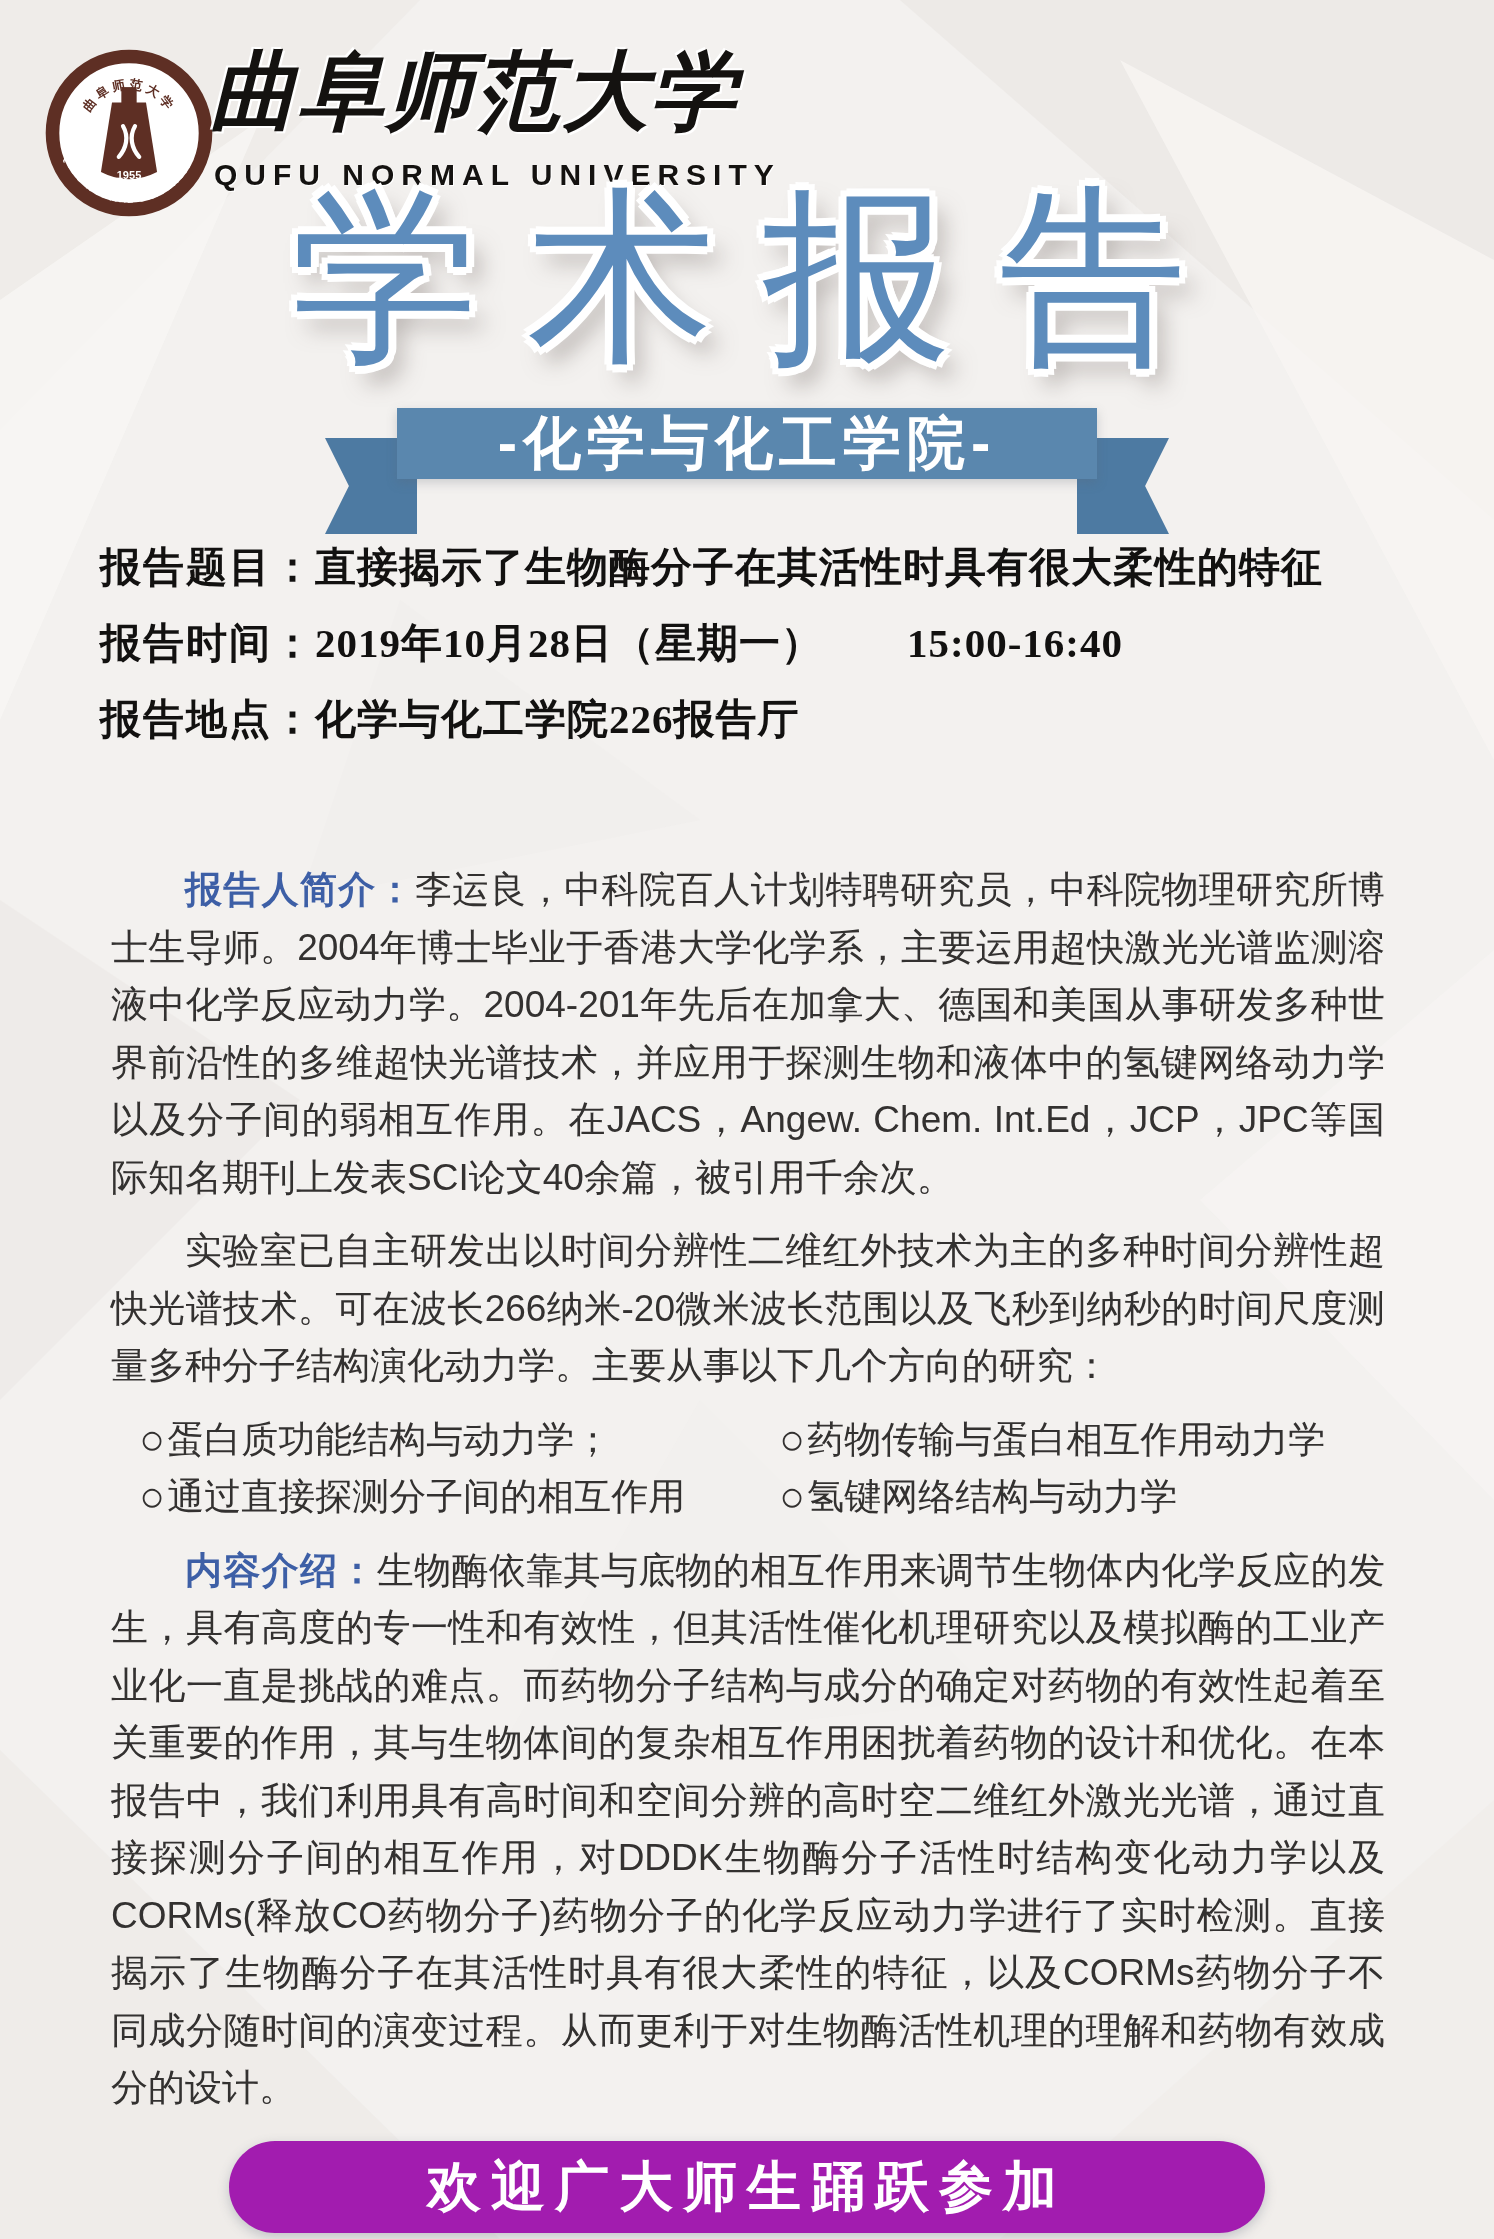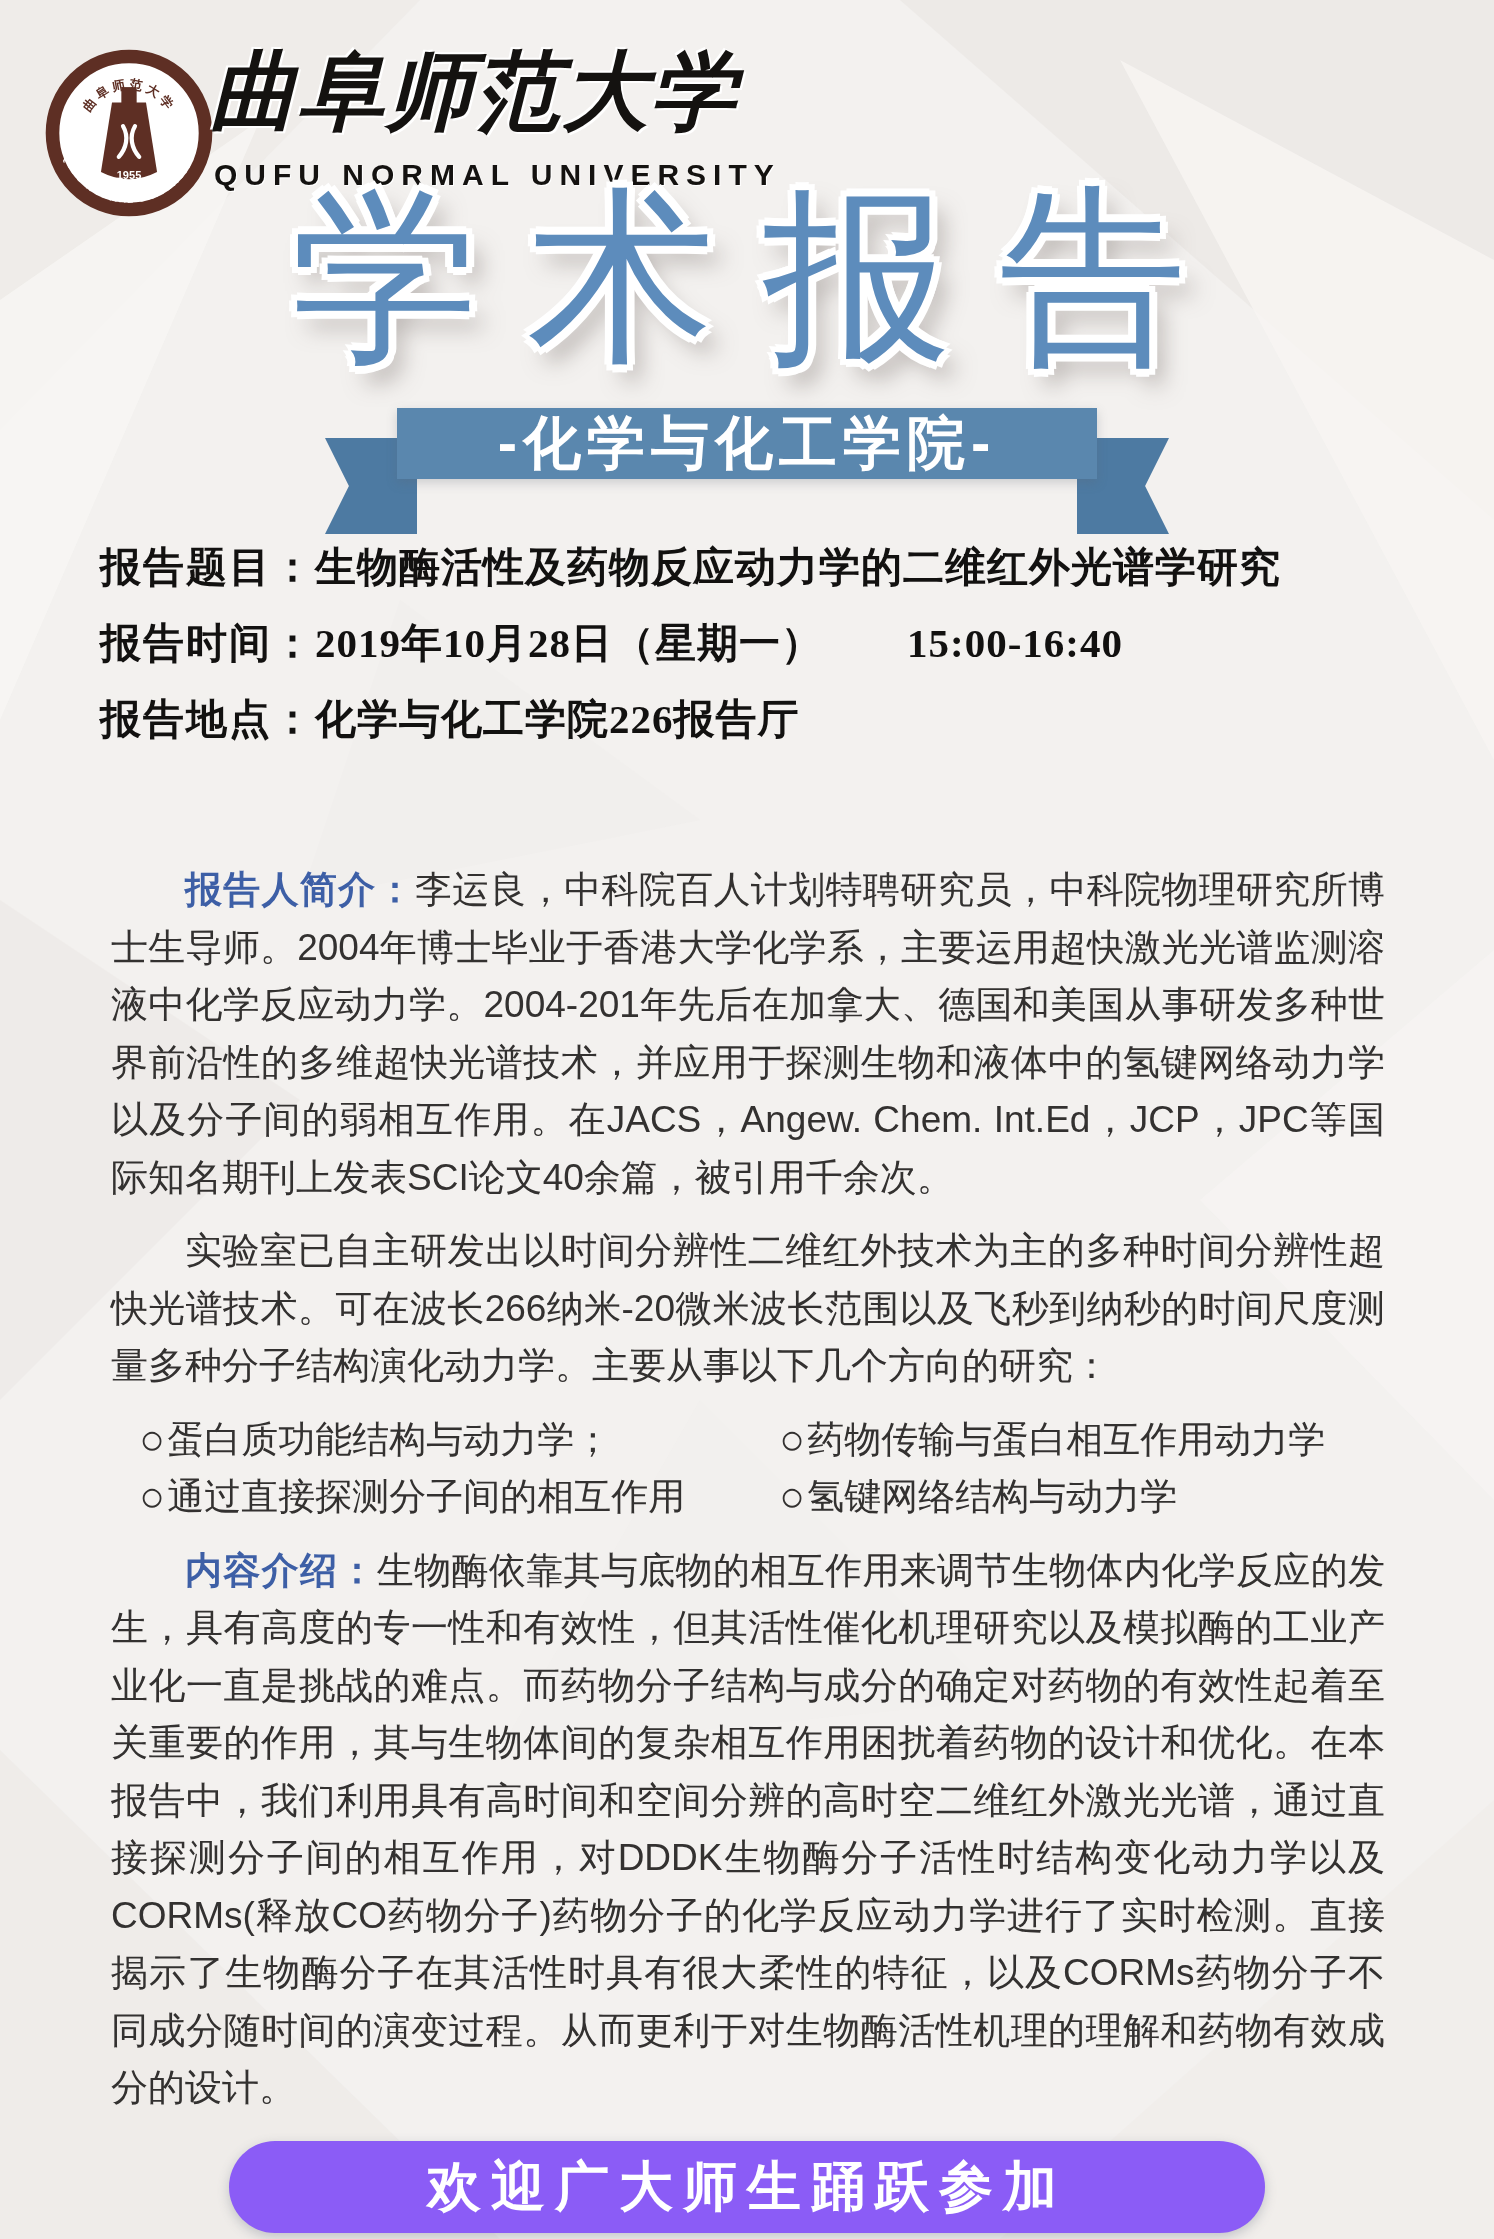--- a/index.html
+++ b/index.html
@@ -89,21 +89,21 @@
     display:grid;grid-template-columns:1fr 1fr;
     padding-left:46px;column-gap:20px;
   }
   .bullet-item{white-space:nowrap;}
   .bullet-ring{display:inline-block;margin-right:4px;transform:scale(1.15);}
 
   
   .banner{
     position:absolute;left:50%;transform:translateX(-50%);
     top:2141px;width:1036px;height:92px;
-    background:#8b5cf6;border-radius:46px;
+    background:#a21caf;border-radius:46px;
     display:flex;align-items:center;justify-content:center;
     box-shadow:0 4px 12px rgba(90,100,120,.3);
   }
   .banner span{
     color:#ffffff;font-size:54px;font-weight:bold;letter-spacing:10px;white-space:nowrap;
   }
 </style>
 </head>
 <body>
 
@@ -153,21 +153,21 @@
   <div class="ribbon">
     <div class="ribbon-tail left"></div>
     <div class="ribbon-tail right"></div>
     <div class="ribbon-band">
       <span>-化学与化工学院-</span>
     </div>
   </div>
 
   <div class="details">
     <div class="detail-row">
-      <span class="detail-label">报告题目：</span><span class="detail-value">生物酶活性及药物反应动力学的二维红外光谱学研究</span>
+      <span class="detail-label">报告题目：</span><span class="detail-value">直接揭示了生物酶分子在其活性时具有很大柔性的特征</span>
     </div>
     <div class="detail-row">
       <span class="detail-label">报告时间：</span><span class="detail-value">2019年10月28日（星期一）　　15:00-16:40</span>
     </div>
     <div class="detail-row">
       <span class="detail-label">报告地点：</span><span class="detail-value">化学与化工学院226报告厅</span>
     </div>
   </div>
 
   <div class="bodytext">

